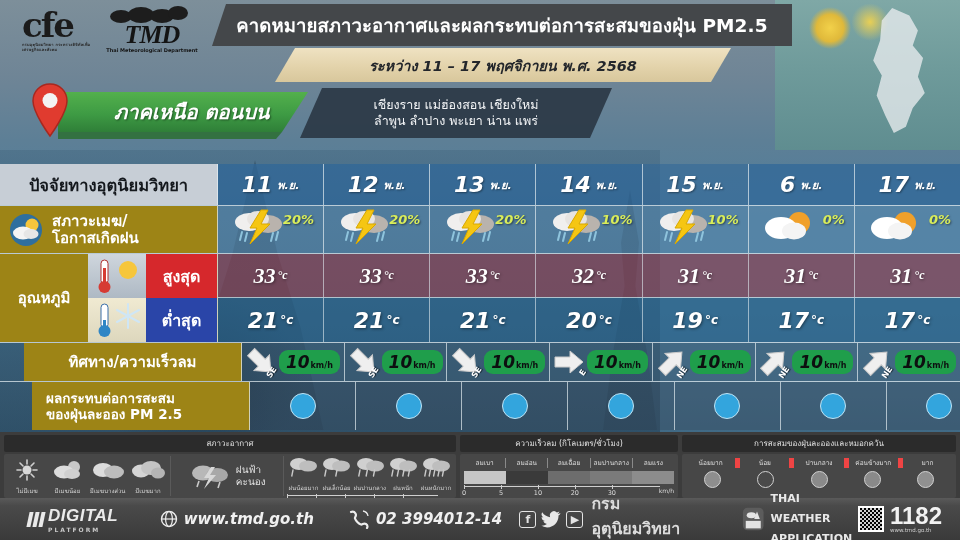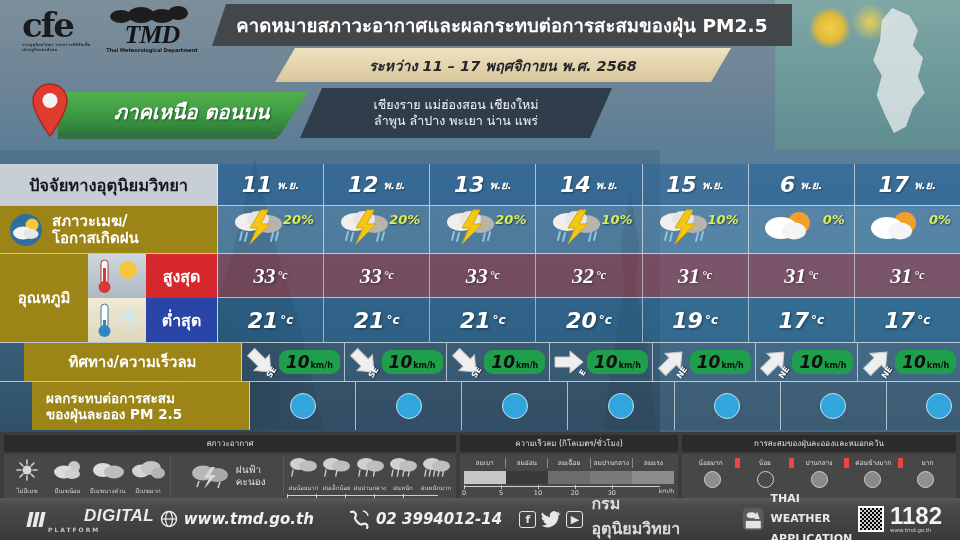--- a/index.html
+++ b/index.html
@@ -298,21 +298,21 @@
   
   .footer {
     position: absolute; left: 0; top: 498px; width: 960px; height: 42px;
     background: linear-gradient(to bottom, #5a5a5a 0%, #4a4a4a 18%, #3a3a3a 100%);
     display: flex; align-items: center;
   }
   .digital { width: 168px; display: flex; align-items: center; padding-left: 28px; }
   .digital .bars { display: flex; gap: 2px; margin-right: 4px; }
   .digital .bars i { display: block; width: 4px; height: 15px; background: #e9e9e9; transform: skewX(-12deg); }
   .digital .txt { color: #eaeaea; font-size: 17px; font-weight: bold; font-style: italic;
-                  letter-spacing: .5px; font-family: "Liberation Sans", sans-serif; margin-left: 36px; }
+                  letter-spacing: .5px; font-family: "Liberation Sans", sans-serif; }
   .digital .sub { color: #c9c9c9; font-size: 6px; font-weight: bold; letter-spacing: 2px; }
   .fitem { display: flex; align-items: center; gap: 6px; }
   .fitem .ftxt { color: #f0f0f0; font-size: 15px; font-style: italic; font-weight: bold; }
   .social { display: flex; gap: 5px; align-items: center; }
   .sbox { width: 17px; height: 17px; border: 1.5px solid #e4e4e4; border-radius: 3px;
           display: flex; align-items: center; justify-content: center;
           color: #e4e4e4; font-size: 11px; font-weight: bold; }
   .dept { display: flex; flex-direction: column; align-items: center; }
   .dept .th { color: #dcdcdc; font-size: 16px; font-weight: bold; }
   .dept .on { background: #d6d6d6; color: #3a3a3a; font-size: 5.5px; font-weight: bold;

